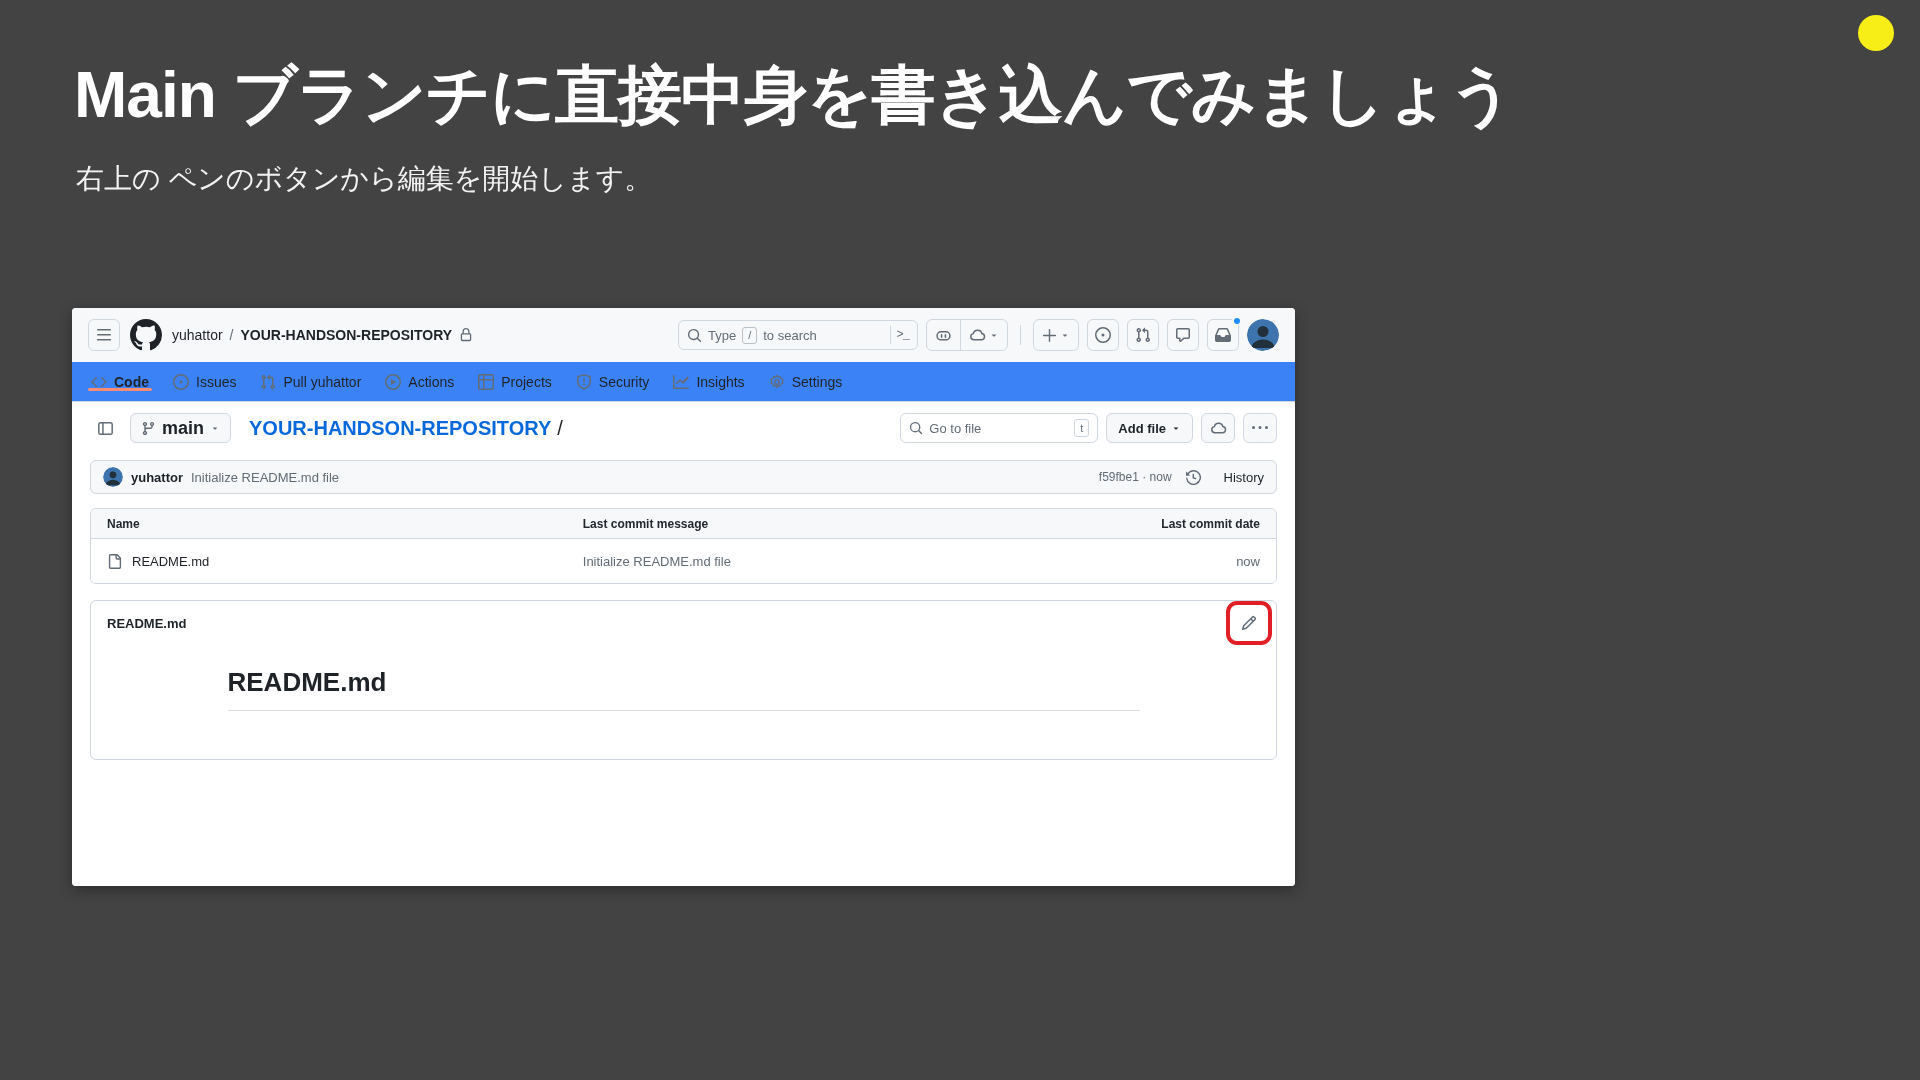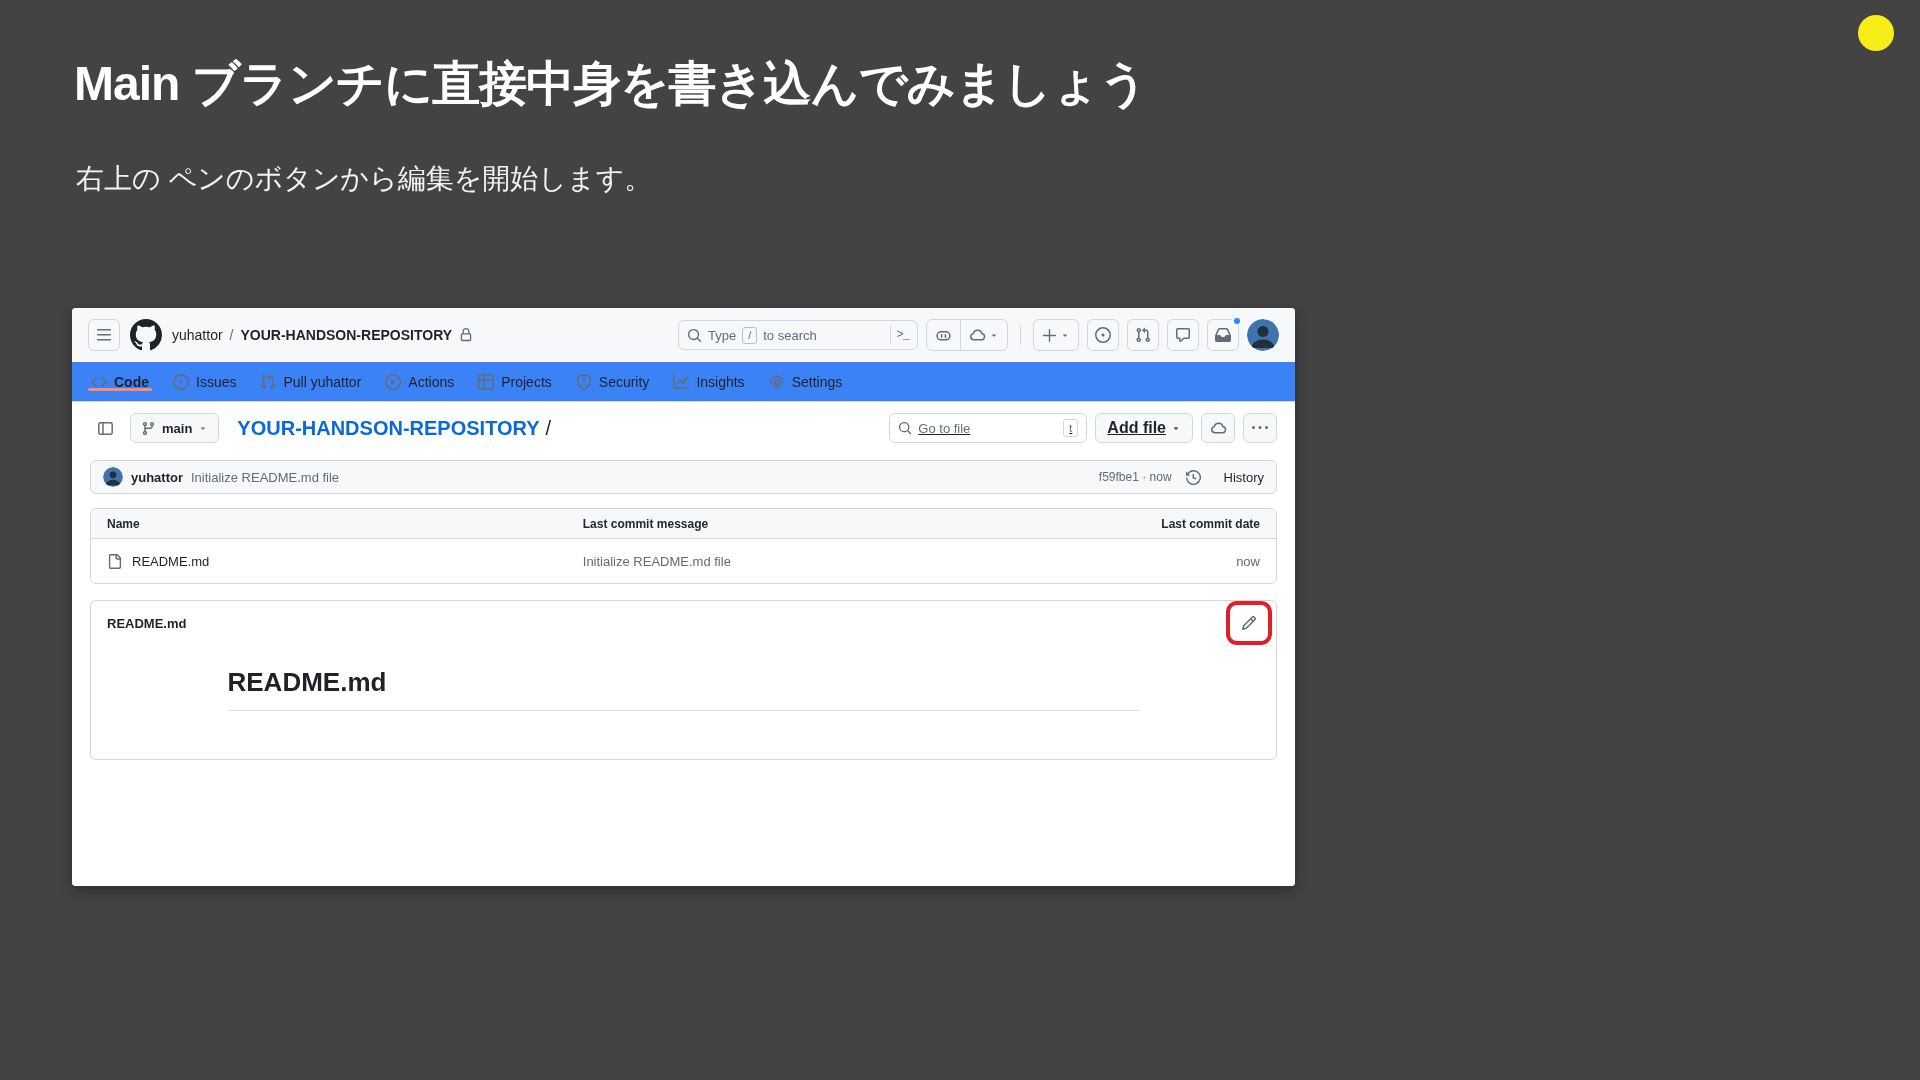--- a/index.html
+++ b/index.html
@@ -1,20 +1,20 @@
 <!DOCTYPE html>
 <html><head>
 <meta charset="utf-8">
 <style>
   * { margin:0; padding:0; box-sizing:border-box; }
   html,body { width:1920px; height:1080px; overflow:hidden; }
   body { font-family:"Liberation Sans","DejaVu Sans",sans-serif; background:#434343; position:relative; }
 
   
-  .slide-title { position:absolute; left:74px; top:52px; color:#ffffff; font-size:48px; font-weight:700; letter-spacing:-1px; white-space:nowrap; }
+  .slide-title { position:absolute; left:74px; top:52px; color:#ffffff; font-size:64px; font-weight:700; letter-spacing:-1px; white-space:nowrap; }
   .slide-subtitle { position:absolute; left:76px; top:160px; color:#f2f2f2; font-size:28px; font-weight:400; white-space:nowrap; }
   .marker-dot { position:absolute; top:15px; right:26px; width:36px; height:36px; border-radius:50%; background:#f8ee17; }
 
   
   .gh-card { position:absolute; left:72px; top:308px; width:1223px; height:578px; background:#ffffff; border-radius:4px; box-shadow:0 4px 14px rgba(0,0,0,.35); overflow:hidden; display:flex; flex-direction:column; color:#1f2328; }
 
   
   .gh-header { height:54px; background:#f6f8fa; display:flex; align-items:center; padding:0 16px; gap:10px; flex:none; }
   .icon-btn { width:32px; height:32px; border:1px solid #d0d7de; border-radius:6px; background:transparent; display:flex; align-items:center; justify-content:center; color:#636c76; flex:none; position:relative; cursor:pointer; }
   .gh-logo { width:32px; height:32px; color:#1f2328; flex:none; }
@@ -40,31 +40,31 @@
   .gh-nav { height:40px; background:#3b82f6; border-bottom:1px solid #d0d7de; display:flex; align-items:center; padding:0 10px; gap:6px; flex:none; }
   .tab { display:flex; align-items:center; gap:7px; padding:0 9px; font-size:14px; color:#1f2328; position:relative; cursor:pointer; white-space:nowrap; }
   .tab svg { color:#636c76; }
   .tab.active { font-weight:700; }
   .tab.active::after { content:""; position:absolute; left:6px; right:6px; bottom:-1px; height:3px; border-radius:3px; background:#fd8c73; }
 
   
   .gh-content { flex:1; background:#ffffff; padding:10px 18px 0 18px; }
   .toolbar { display:flex; align-items:center; height:32px; gap:10px; }
   .ghost-icon { width:30px; height:30px; display:flex; align-items:center; justify-content:center; color:#636c76; cursor:pointer; border-radius:6px; }
-  .branch-btn { height:30px; border:1px solid #d0d7de; border-radius:6px; background:#f6f8fa; display:flex; align-items:center; gap:6px; padding:0 10px; font-size:13px; font-weight:600; color:#1f2328; cursor:pointer; }
+  .branch-btn { height:30px; border:1px solid #d0d7de; border-radius:6px; background:#f6f8fa; display:flex; align-items:center; gap:6px; padding:0 10px; font-size:18px; font-weight:600; color:#1f2328; cursor:pointer; }
   .branch-btn svg { color:#636c76; }
   .repo-path { font-size:20px; margin-left:8px; white-space:nowrap; }
   .repo-path .link { color:#0969da; font-weight:700; cursor:pointer; }
   .repo-path .slash { color:#1f2328; margin-left:6px; }
-  .toolbar-right { margin-left:auto; display:flex; align-items:flex-start; gap:8px;text-decoration:underline; }
+  .toolbar-right { margin-left:auto; display:flex; align-items:flex-start; gap:8px; }
   .goto-input { width:198px; height:30px; border:1px solid #d0d7de; border-radius:6px; display:flex; align-items:center; gap:6px; padding:0 8px; color:#636c76; }
   .goto-input input { border:none; outline:none; flex:1; font-size:13px; color:#1f2328; background:transparent; width:100px; font-family:inherit; }
   .goto-input input::placeholder { color:#636c76; }
   .kbd-t { border:1px solid #d0d7de; border-radius:3px; font-size:11px; padding:0 5px; line-height:16px; color:#636c76; }
-  .add-file-btn { height:30px; border:1px solid #d0d7de; border-radius:6px; background:#f6f8fa; display:flex; align-items:center; gap:5px; padding:0 11px; font-size:16px; font-weight:600; color:#1f2328; cursor:pointer; }
+  .add-file-btn { height:30px; border:1px solid #d0d7de; border-radius:6px; background:#f6f8fa; display:flex; align-items:center; gap:5px; padding:0 11px; font-size:13px; font-weight:600; color:#1f2328; cursor:pointer; }
   .sm-btn { width:34px; height:30px; border:1px solid #d0d7de; border-radius:6px; background:#f6f8fa; display:flex; align-items:center; justify-content:center; color:#636c76; cursor:pointer; }
 
   
   .commit-bar { margin-top:16px; height:34px; border:1px solid #d0d7de; border-radius:6px; background:#f6f8fa; display:flex; align-items:center; padding:0 12px; gap:8px; font-size:13px; }
   .mini-avatar { width:20px; height:20px; border-radius:50%; overflow:hidden; flex:none; }
   .commit-author { font-weight:700; cursor:pointer; }
   .commit-msg { color:#636c76; cursor:pointer; }
   .commit-right { margin-left:auto; display:flex; align-items:center; gap:14px; }
   .sha-time { color:#636c76; font-size:12px; cursor:pointer; }
   .history-link { display:flex; align-items:center; gap:23px; color:#1f2328; font-weight:500; cursor:pointer; }

